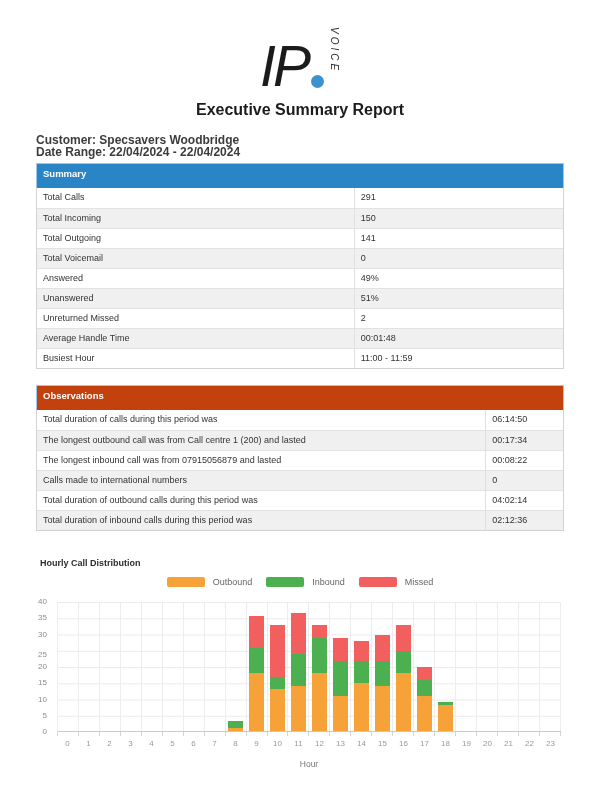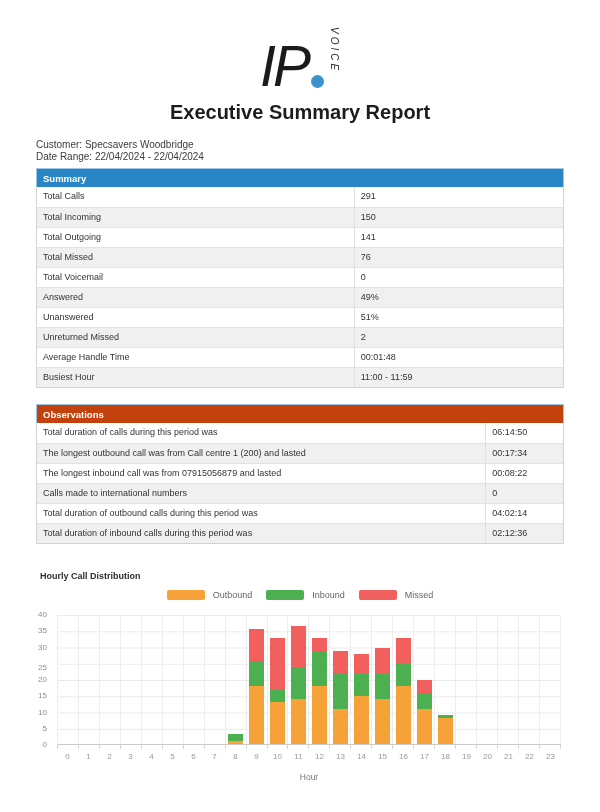--- a/index.html
+++ b/index.html
@@ -17,30 +17,30 @@
     font-size:57px; line-height:0.82; font-weight:400; color:#1b1b1b;
     letter-spacing:-3px; font-family:"Liberation Sans", sans-serif;
   }
   .logo-dot { width:13px; height:13px; border-radius:50%; display:inline-block; margin:0 0 2px 3px; }
   .logo-voice {
     writing-mode:vertical-rl; font-size:10px; letter-spacing:3px; color:#2b2b2b;
     margin-left:5px; height:62px; margin-bottom:1px;
   }
 
   
-  .report-title { text-align:center; font-size:20px; font-weight:bold; color:#1c1c1c; margin-top:11px; }
-  .meta { margin:15px 36px 0 36px; font-size:10px; color:#3c3c3c; line-height:12px; }
+  .report-title { text-align:center; font-size:16px; font-weight:bold; color:#1c1c1c; margin-top:11px; }
+  .meta { margin:15px 36px 0 36px; font-size:12px; color:#3c3c3c; line-height:12px;font-weight:bold; }
 
   
   .tbl { margin:0 36px; border:1px solid #d2d2d2; }
   .tbl--summary { margin-top:5px; }
   .tbl--observations { margin-top:16px; }
   .tbl-header {
     color:#fff; font-size:9.5px; font-weight:bold;
-    height:19px; line-height:19px; padding:0 6px;
+    height:25px; line-height:19px; padding:0 6px;
     border:1px solid #9ec8e6; border-bottom:none;
     margin:-1px; margin-bottom:0;
   }
   .tbl-row { display:flex; height:20px; line-height:19px; font-size:9px; color:#333; border-top:1px solid #e2e2e2; background:#fff; }
   .tbl-row:first-child { border-top:none; }
   .tbl-rows .tbl-row:nth-child(even) { background:#f0f0f0; }
   .cell-label { padding:0 6px; border-right:1px solid #e0e0e0; overflow:hidden; white-space:nowrap; }
   .cell-value { padding:0 6px; flex:1; overflow:hidden; white-space:nowrap; }
   .tbl--summary .cell-label { width:60.4%; }
   .tbl--observations .cell-label { width:85.4%; }
@@ -98,24 +98,20 @@
           <div class="cell-label">Total Calls</div>
           <div class="cell-value">291</div>
         </div>
       <div class="tbl-row">
           <div class="cell-label">Total Incoming</div>
           <div class="cell-value">150</div>
         </div>
       <div class="tbl-row">
           <div class="cell-label">Total Outgoing</div>
           <div class="cell-value">141</div>
-        </div>
-      <div class="tbl-row">
-          <div class="cell-label">Total Missed</div>
-          <div class="cell-value">76</div>
         </div>
       <div class="tbl-row">
           <div class="cell-label">Total Voicemail</div>
           <div class="cell-value">0</div>
         </div>
       <div class="tbl-row">
           <div class="cell-label">Answered</div>
           <div class="cell-value">49%</div>
         </div>
       <div class="tbl-row">

